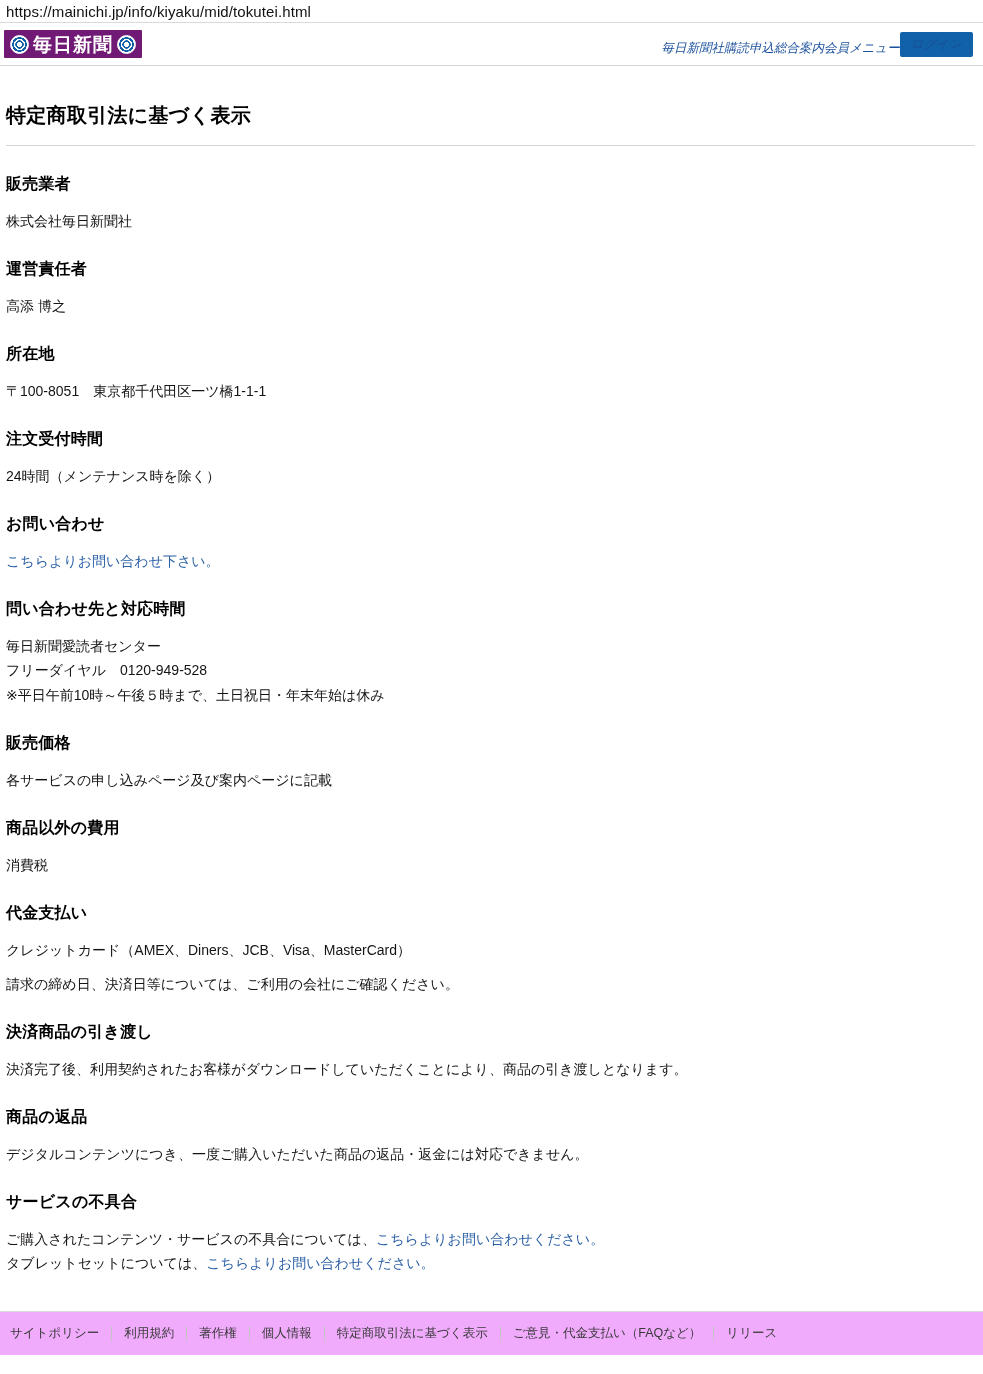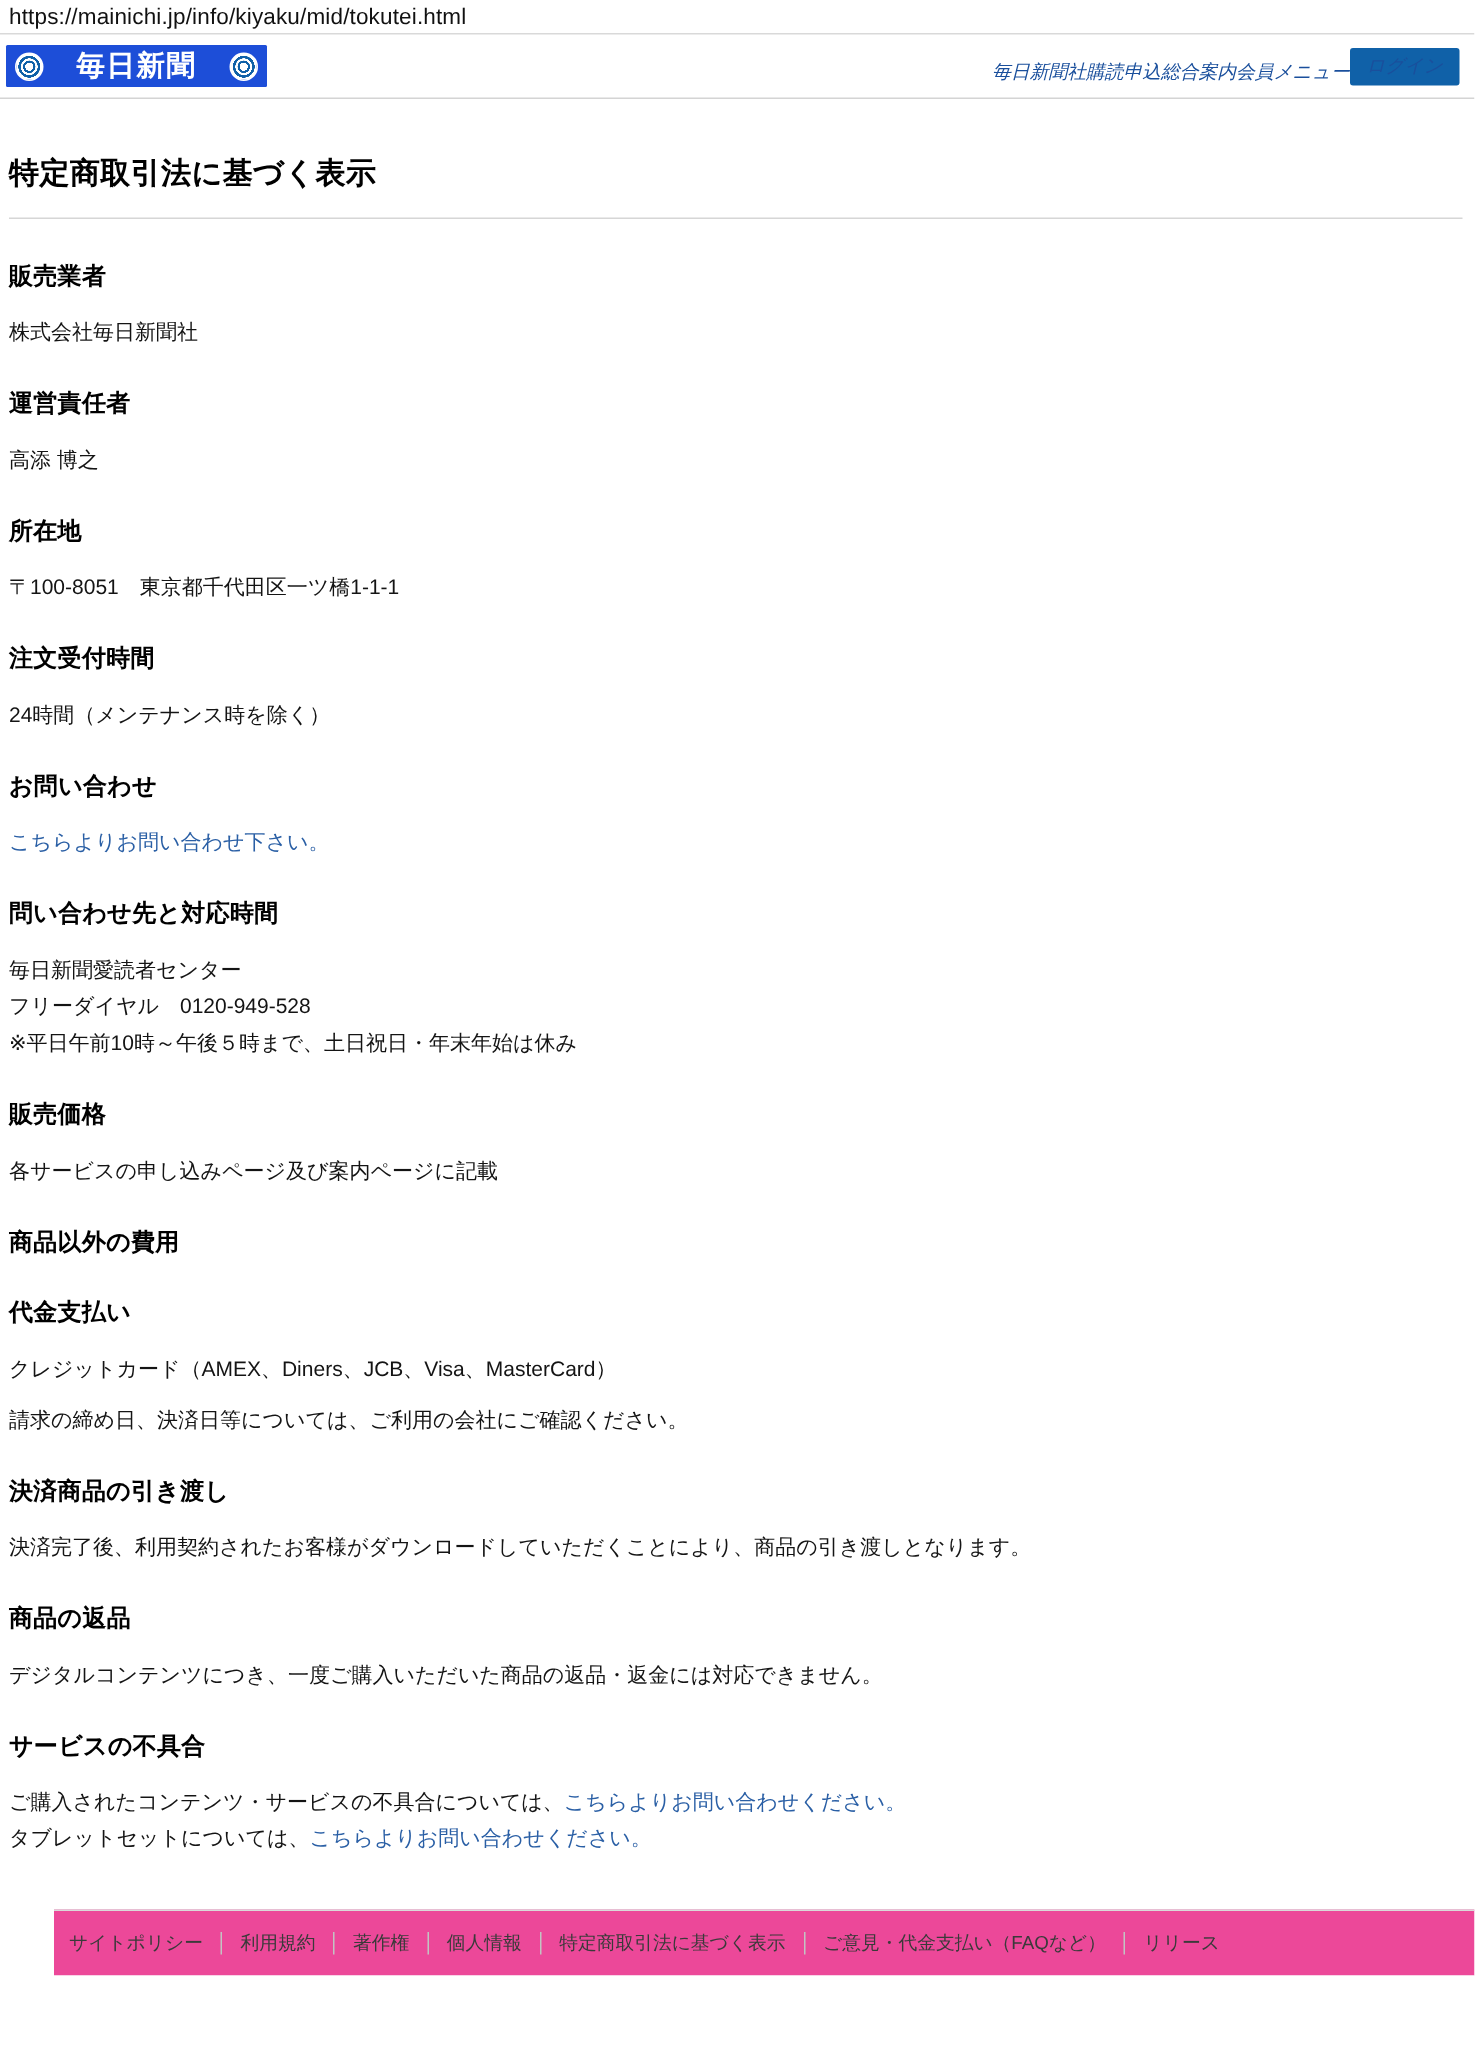--- a/index.html
+++ b/index.html
@@ -36,27 +36,27 @@
     align-items: center;
     padding: 0 10px 0 4px;
     position: relative;
   }
   .logo-wrap {
     display: flex;
     align-items: center;
     gap: 0;
   }
   .logo-box {
-    background: #1d4ed8;
+    background: #701a75;
     color: #ffffff;
     height: 28px;
     display: flex;
     align-items: center;
     padding: 0 6px;
-    gap: 22px;
+    gap: 4px;
     border-radius: 1px;
   }
   .logo-globe {
     width: 19px; height: 19px;
     border-radius: 50%;
     background: radial-gradient(circle at 50% 50%, #ffffff 0 22%, #1061a8 23% 34%, #ffffff 35% 46%, #1061a8 47% 60%, #ffffff 61% 74%, #1061a8 75% 100%);
     border: 1px solid #ffffff;
     flex: none;
   }
   .logo-text {
@@ -122,23 +122,22 @@
   a.inline-link {
     color: #2a5fa5;
     text-decoration: none;
   }
   .spacer-block { height: 10px; }
 
   
   .footer {
     margin-top: 36px;
     border-top: 1px solid #d9d9d9;
-    background: #ec4899;
+    background: #f0abfc;
     padding: 14px 8px 14px 6px;
-    margin-left: 36px;
   }
   .footer-links {
     display: flex;
     align-items: center;
     flex-wrap: wrap;
     font-size: 12.5px;
   }
   .footer-links a {
     color: #3a3a3a;
     text-decoration: none;
@@ -206,20 +205,21 @@
 
   <h2 class="sec-title">問い合わせ先と対応時間</h2>
   <p class="sec-body tight">毎日新聞愛読者センター</p>
   <p class="sec-body tight">フリーダイヤル　0120-949-528</p>
   <p class="sec-body">※平日午前10時～午後５時まで、土日祝日・年末年始は休み</p>
 
   <h2 class="sec-title">販売価格</h2>
   <p class="sec-body">各サービスの申し込みページ及び案内ページに記載</p>
 
   <h2 class="sec-title">商品以外の費用</h2>
+  <p class="sec-body">消費税</p>
 
   <h2 class="sec-title">代金支払い</h2>
   <p class="sec-body tight">クレジットカード（AMEX、Diners、JCB、Visa、MasterCard）</p>
   <div class="spacer-block"></div>
   <p class="sec-body">請求の締め日、決済日等については、ご利用の会社にご確認ください。</p>
 
   <h2 class="sec-title">決済商品の引き渡し</h2>
   <p class="sec-body">決済完了後、利用契約されたお客様がダウンロードしていただくことにより、商品の引き渡しとなります。</p>
 
   <h2 class="sec-title">商品の返品</h2>

